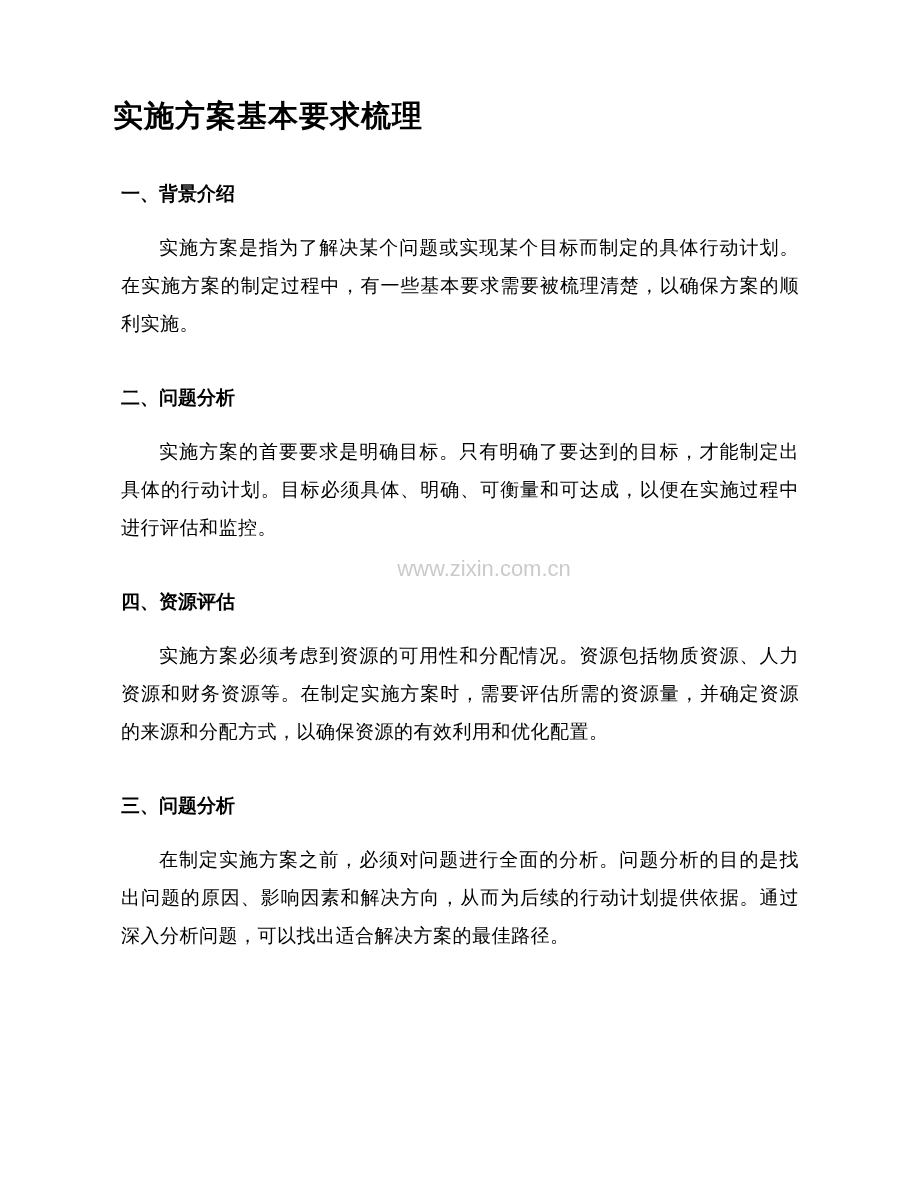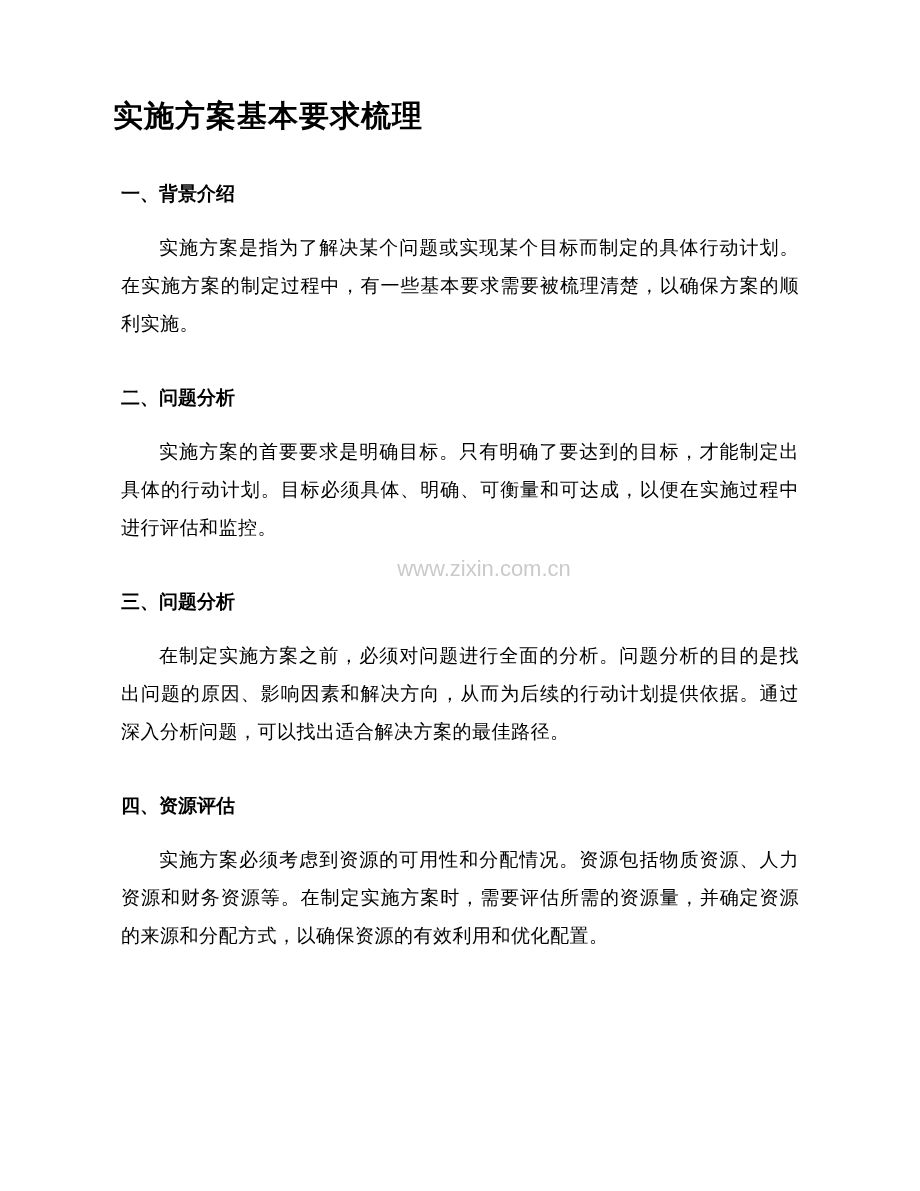--- a/index.html
+++ b/index.html
@@ -70,23 +70,23 @@
     <h2 class="section-heading">一、背景介绍</h2>
     <p class="section-body">实施方案是指为了解决某个问题或实现某个目标而制定的具体行动计划。在实施方案的制定过程中，有一些基本要求需要被梳理清楚，以确保方案的顺利实施。</p>
   </section>
 
   <section>
     <h2 class="section-heading">二、问题分析</h2>
     <p class="section-body">实施方案的首要要求是明确目标。只有明确了要达到的目标，才能制定出具体的行动计划。目标必须具体、明确、可衡量和可达成，以便在实施过程中进行评估和监控。</p>
   </section>
 
   <section>
-    <h2 class="section-heading">三、问题分析</h2>
-    <p class="section-body">在制定实施方案之前，必须对问题进行全面的分析。问题分析的目的是找出问题的原因、影响因素和解决方向，从而为后续的行动计划提供依据。通过深入分析问题，可以找出适合解决方案的最佳路径。</p>
+    <h2 class="section-heading">四、资源评估</h2>
+    <p class="section-body">实施方案必须考虑到资源的可用性和分配情况。资源包括物质资源、人力资源和财务资源等。在制定实施方案时，需要评估所需的资源量，并确定资源的来源和分配方式，以确保资源的有效利用和优化配置。</p>
   </section>
 
   <section>
-    <h2 class="section-heading">四、资源评估</h2>
-    <p class="section-body">实施方案必须考虑到资源的可用性和分配情况。资源包括物质资源、人力资源和财务资源等。在制定实施方案时，需要评估所需的资源量，并确定资源的来源和分配方式，以确保资源的有效利用和优化配置。</p>
+    <h2 class="section-heading">三、问题分析</h2>
+    <p class="section-body">在制定实施方案之前，必须对问题进行全面的分析。问题分析的目的是找出问题的原因、影响因素和解决方向，从而为后续的行动计划提供依据。通过深入分析问题，可以找出适合解决方案的最佳路径。</p>
   </section>
 
 
 </div>
 
 </body></html>

